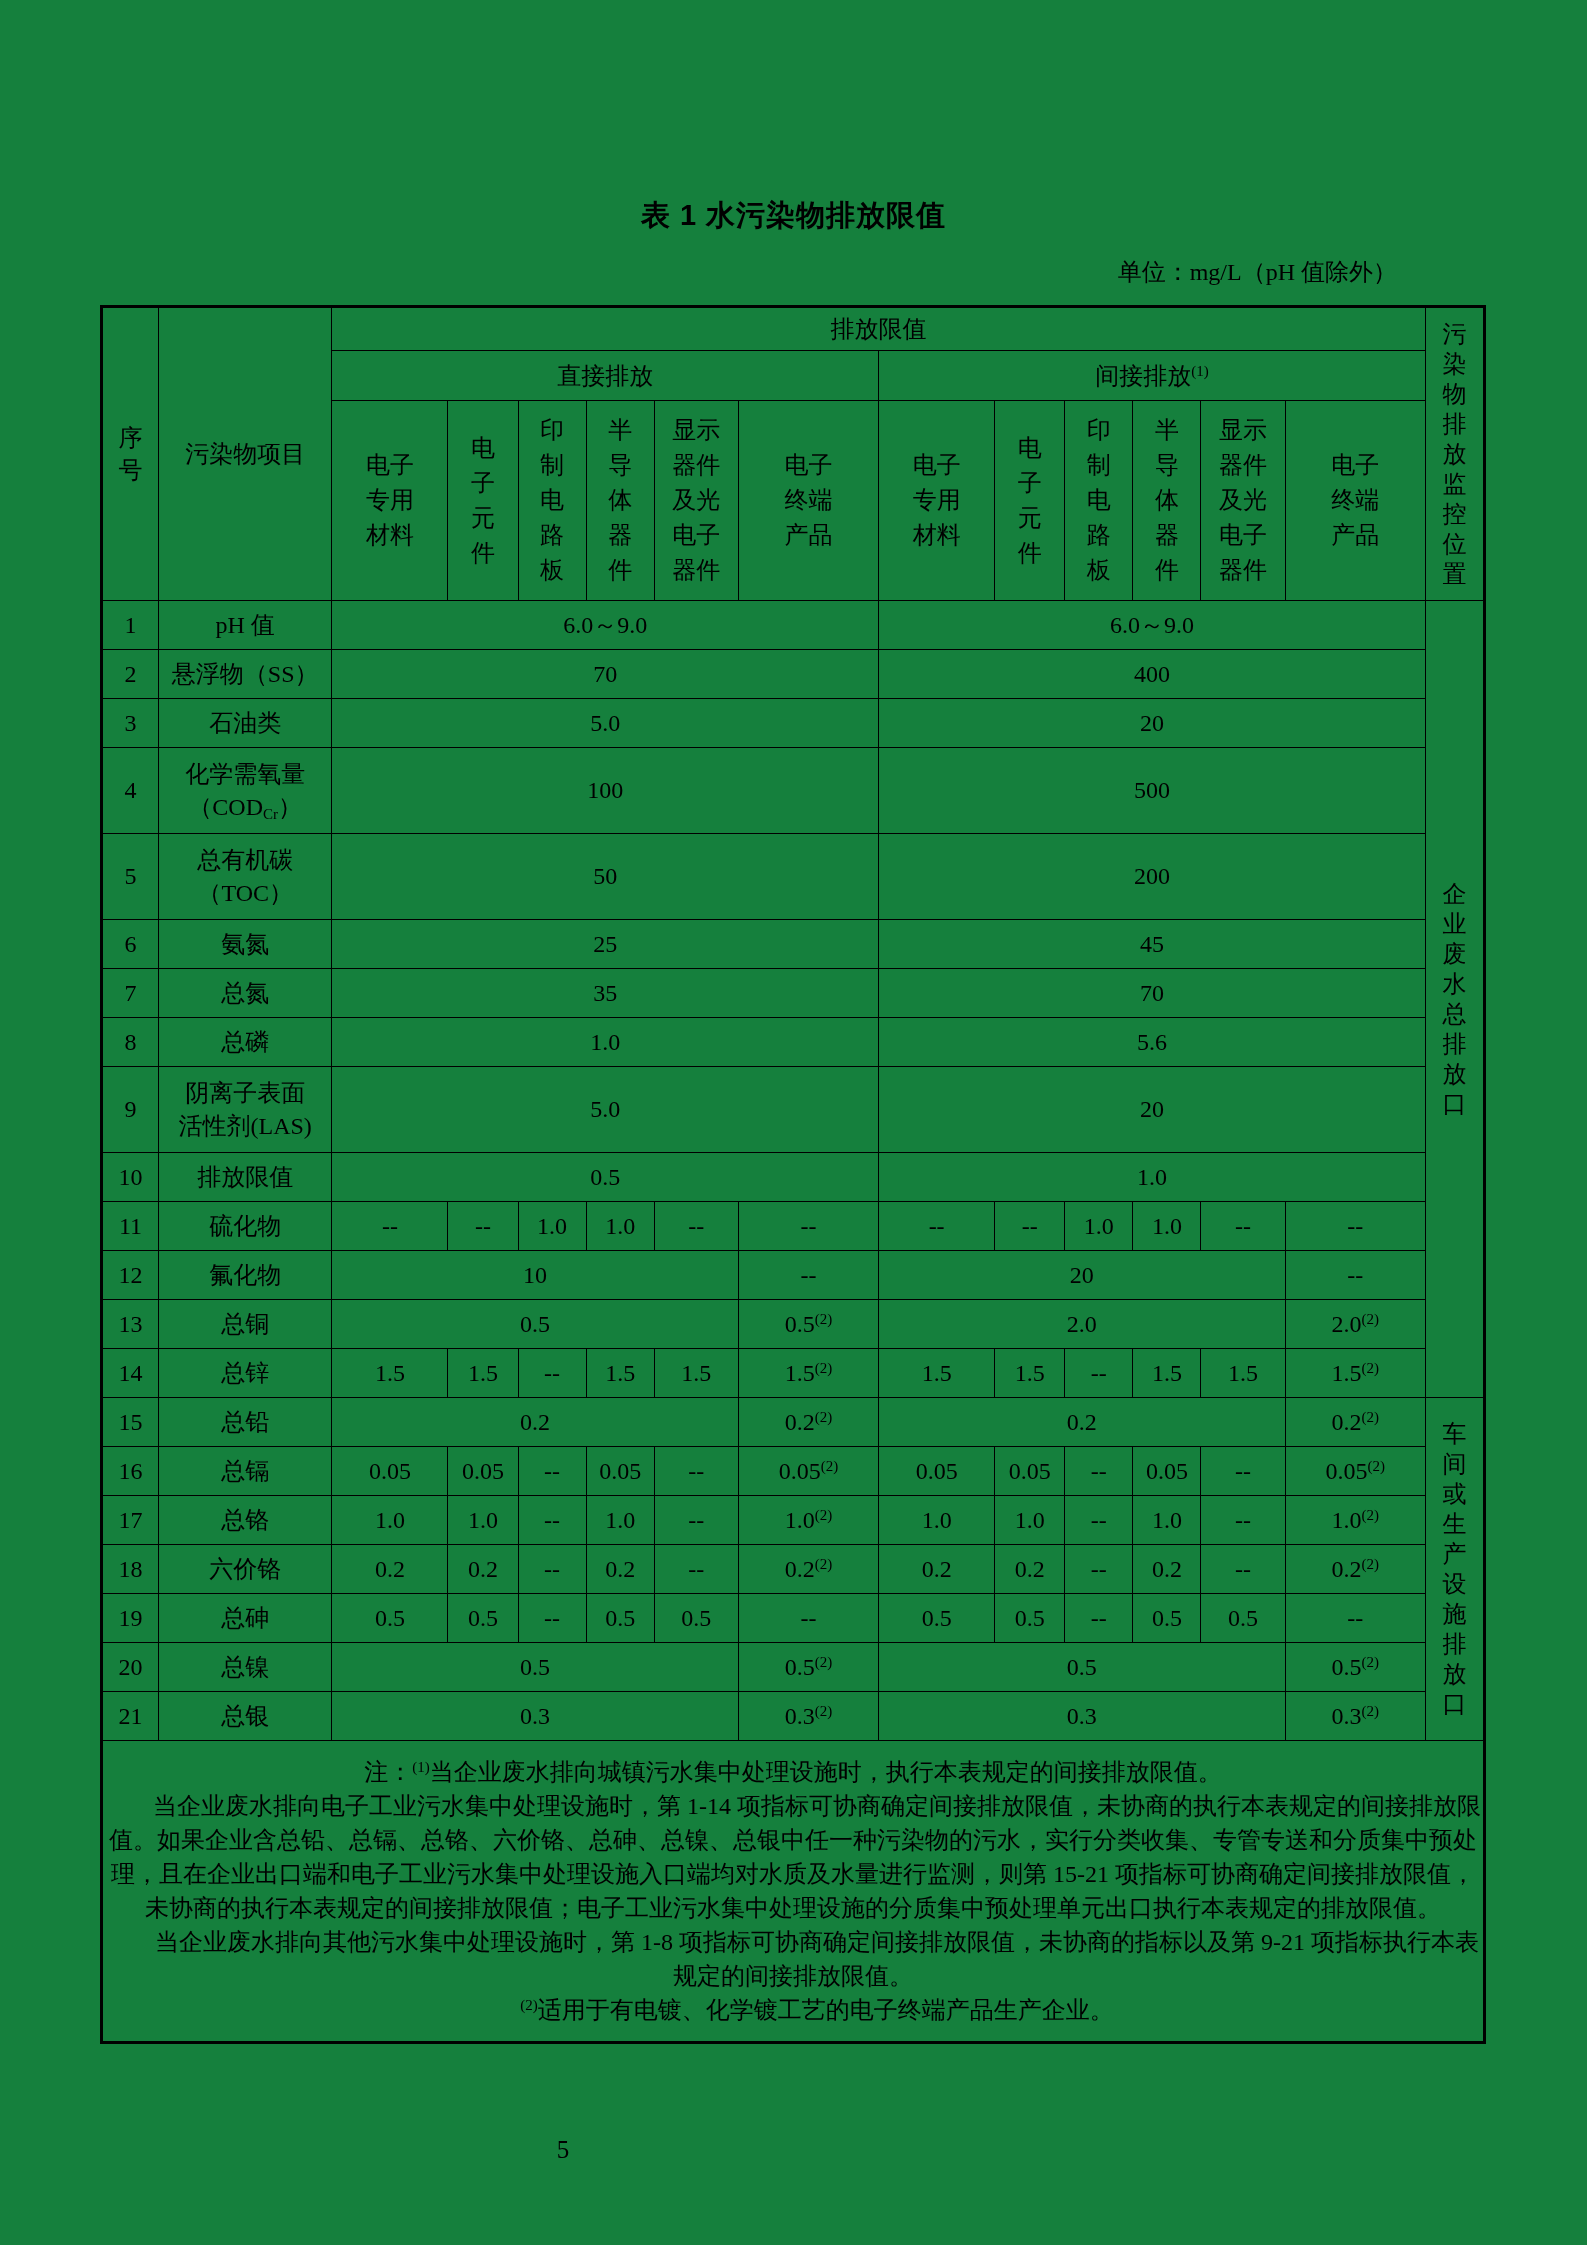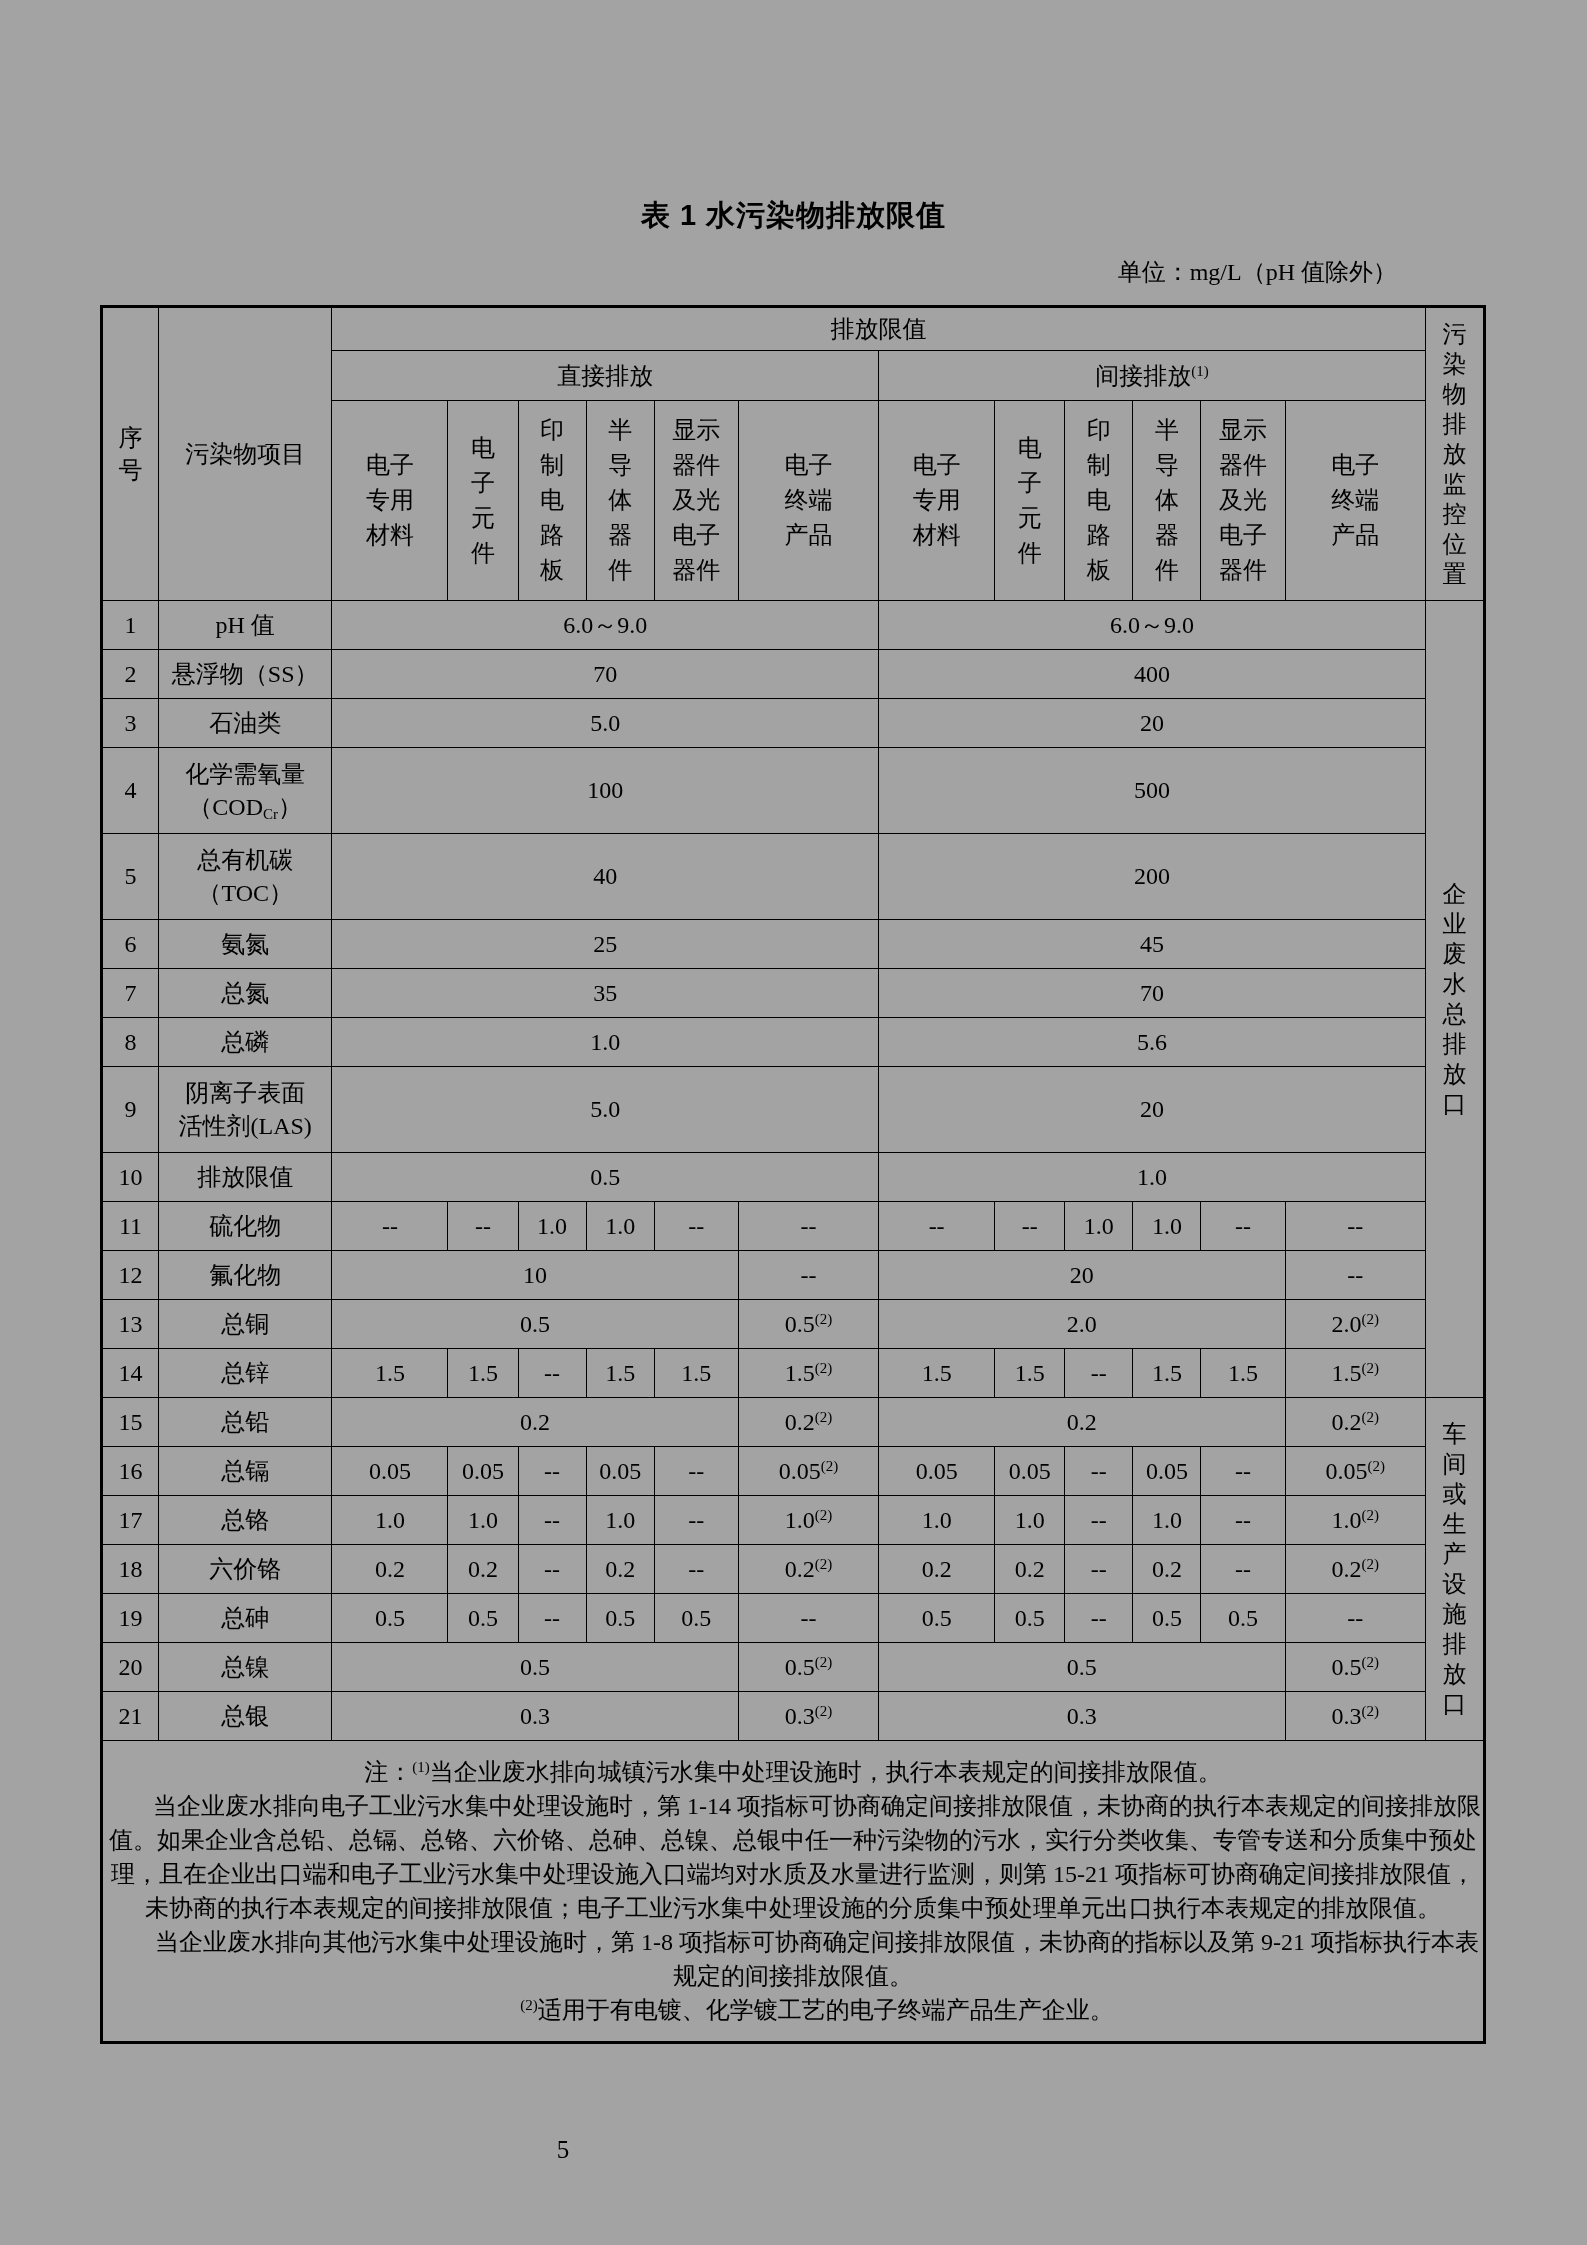--- a/index.html
+++ b/index.html
@@ -1,21 +1,21 @@
 <!DOCTYPE html>
 <html><head>
 <meta charset="utf-8">
 <style>
   html,body{margin:0;padding:0;}
   body{
     width:1587px;height:2245px;background:#ffffff;color:#000;
     font-family:"Liberation Serif","DejaVu Serif",serif;
     -webkit-font-smoothing:antialiased;
   }
-  .page{position:relative;width:1587px;height:2245px;background:#a3a3a3;overflow:hidden;}
+  .page{position:relative;width:1587px;height:2245px;background:#15803d;overflow:hidden;}
   .doc-title{
     position:absolute;top:196px;left:0;width:1587px;text-align:center;
     font-size:29px;font-weight:bold;letter-spacing:1px;
     font-family:"Liberation Sans","DejaVu Sans",sans-serif;
   }
   .unit-note{
     position:absolute;top:256px;right:190px;font-size:24px;
   }
   table.limits{
     position:absolute;left:100px;top:305px;
@@ -178,21 +178,21 @@
       <td>4</td>
       <td class="name">化学需氧量
 （COD<sub>Cr</sub>）</td>
       <td colspan="6">100</td>
       <td colspan="6">500</td>
     </tr>
     <tr class="r2">
       <td>5</td>
       <td class="name">总有机碳
 （TOC）</td>
-      <td colspan="6">40</td>
+      <td colspan="6">50</td>
       <td colspan="6">200</td>
     </tr>
     <tr class="r">
       <td>6</td>
       <td class="name">氨氮</td>
       <td colspan="6">25</td>
       <td colspan="6">45</td>
     </tr>
     <tr class="r">
       <td>7</td>

